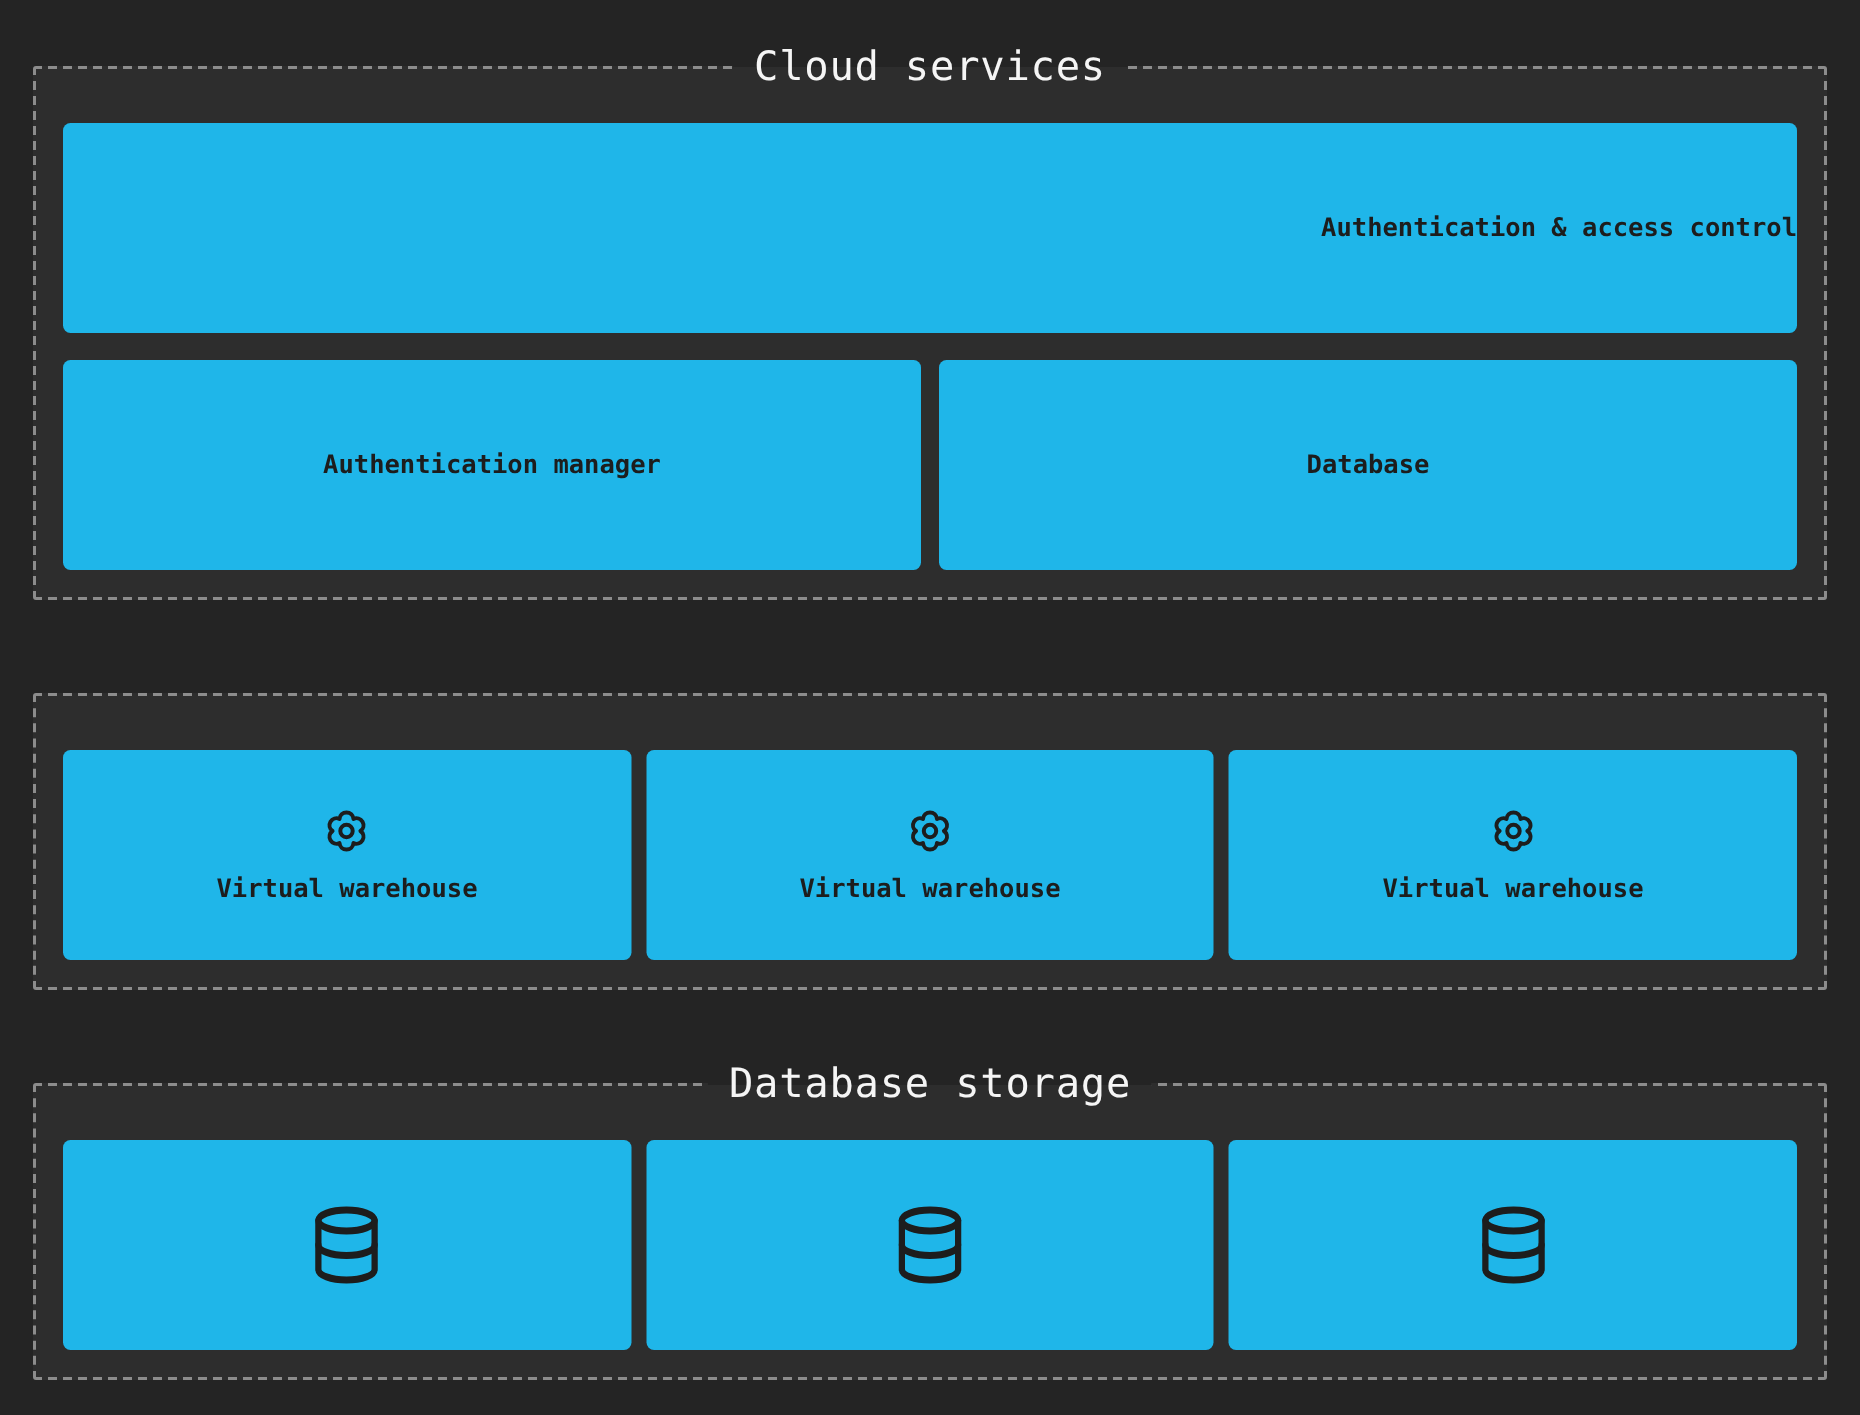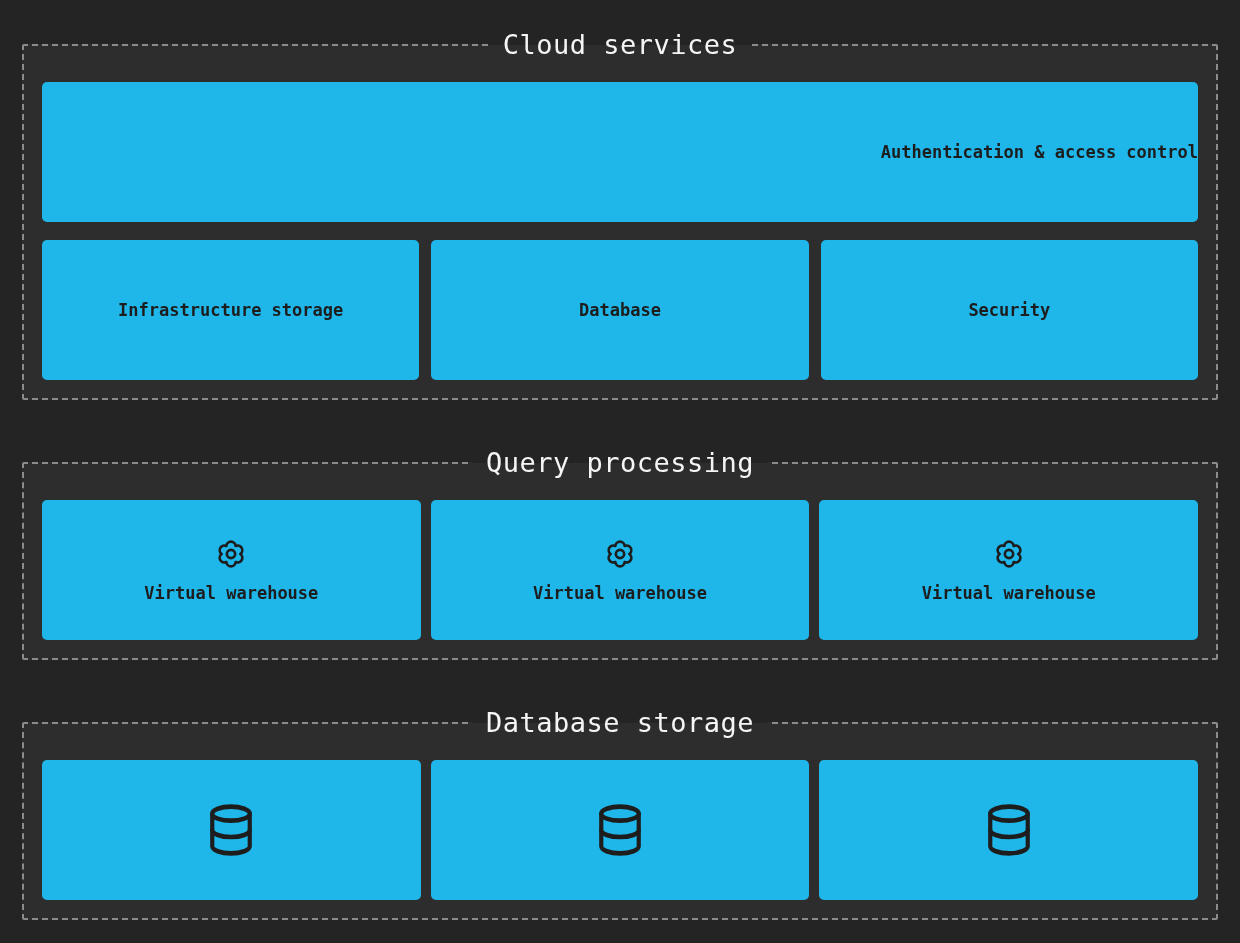--- a/index.html
+++ b/index.html
@@ -89,33 +89,29 @@
 
   <section class="panel panel-cloud">
     <div class="panel-title">Cloud services</div>
 
     <div class="wide-box">
       <span class="box-label">Authentication &amp; access control</span>
     </div>
 
     <div class="box-row">
       <div class="box">
-        <span class="box-label">Infrastructure storage</span>
+        <span class="box-label">Authentication manager</span>
       </div>
       <div class="box">
         <span class="box-label">Database</span>
-      </div>
-      <div class="box">
-        <span class="box-label">Security</span>
       </div>
     </div>
   </section>
 
   <section class="panel panel-query">
-    <div class="panel-title">Query processing</div>
 
     <div class="box-row box-row-query">
 
       <div class="box">
         <span class="icon">
           <svg width="32" height="32" viewBox="0 0 24 24" fill="none" stroke="#1d1d1d" stroke-width="2" stroke-linecap="round" stroke-linejoin="round">
             <path d="M8.51 5.96 A3.5 3.5 0 0 1 15.49 5.96 A3.5 3.5 0 0 1 18.98 12 A3.5 3.5 0 0 1 15.49 18.04 A3.5 3.5 0 0 1 8.51 18.04 A3.5 3.5 0 0 1 5.02 12 A3.5 3.5 0 0 1 8.51 5.96 Z"></path>
             <circle cx="12" cy="12" r="3.1"></circle>
           </svg>
         </span>

